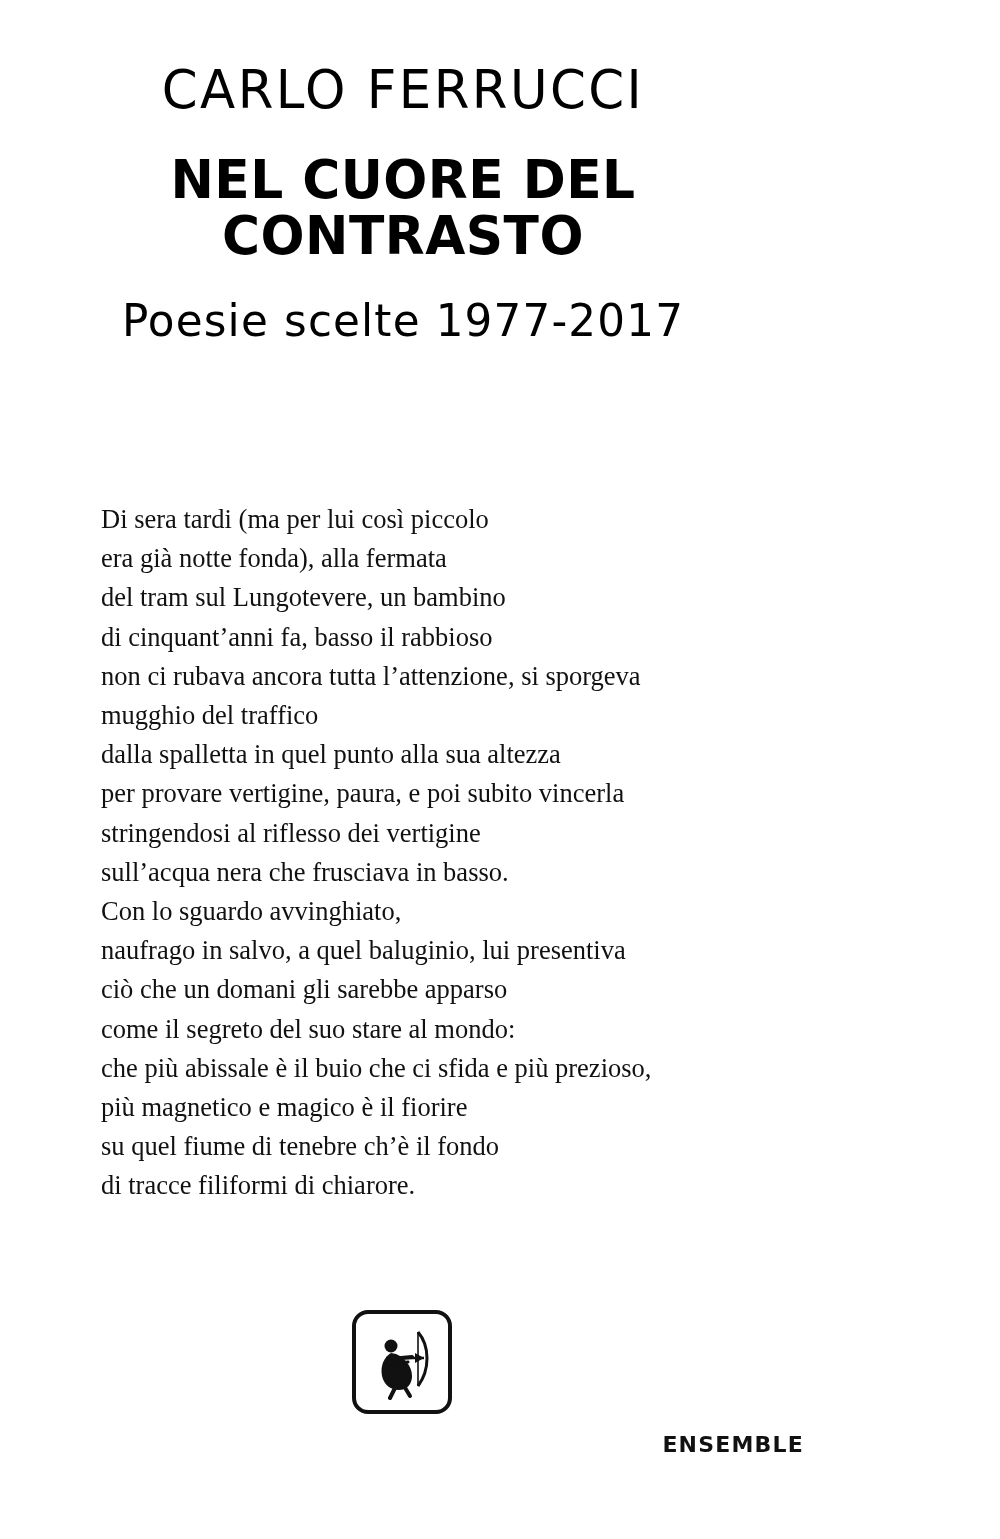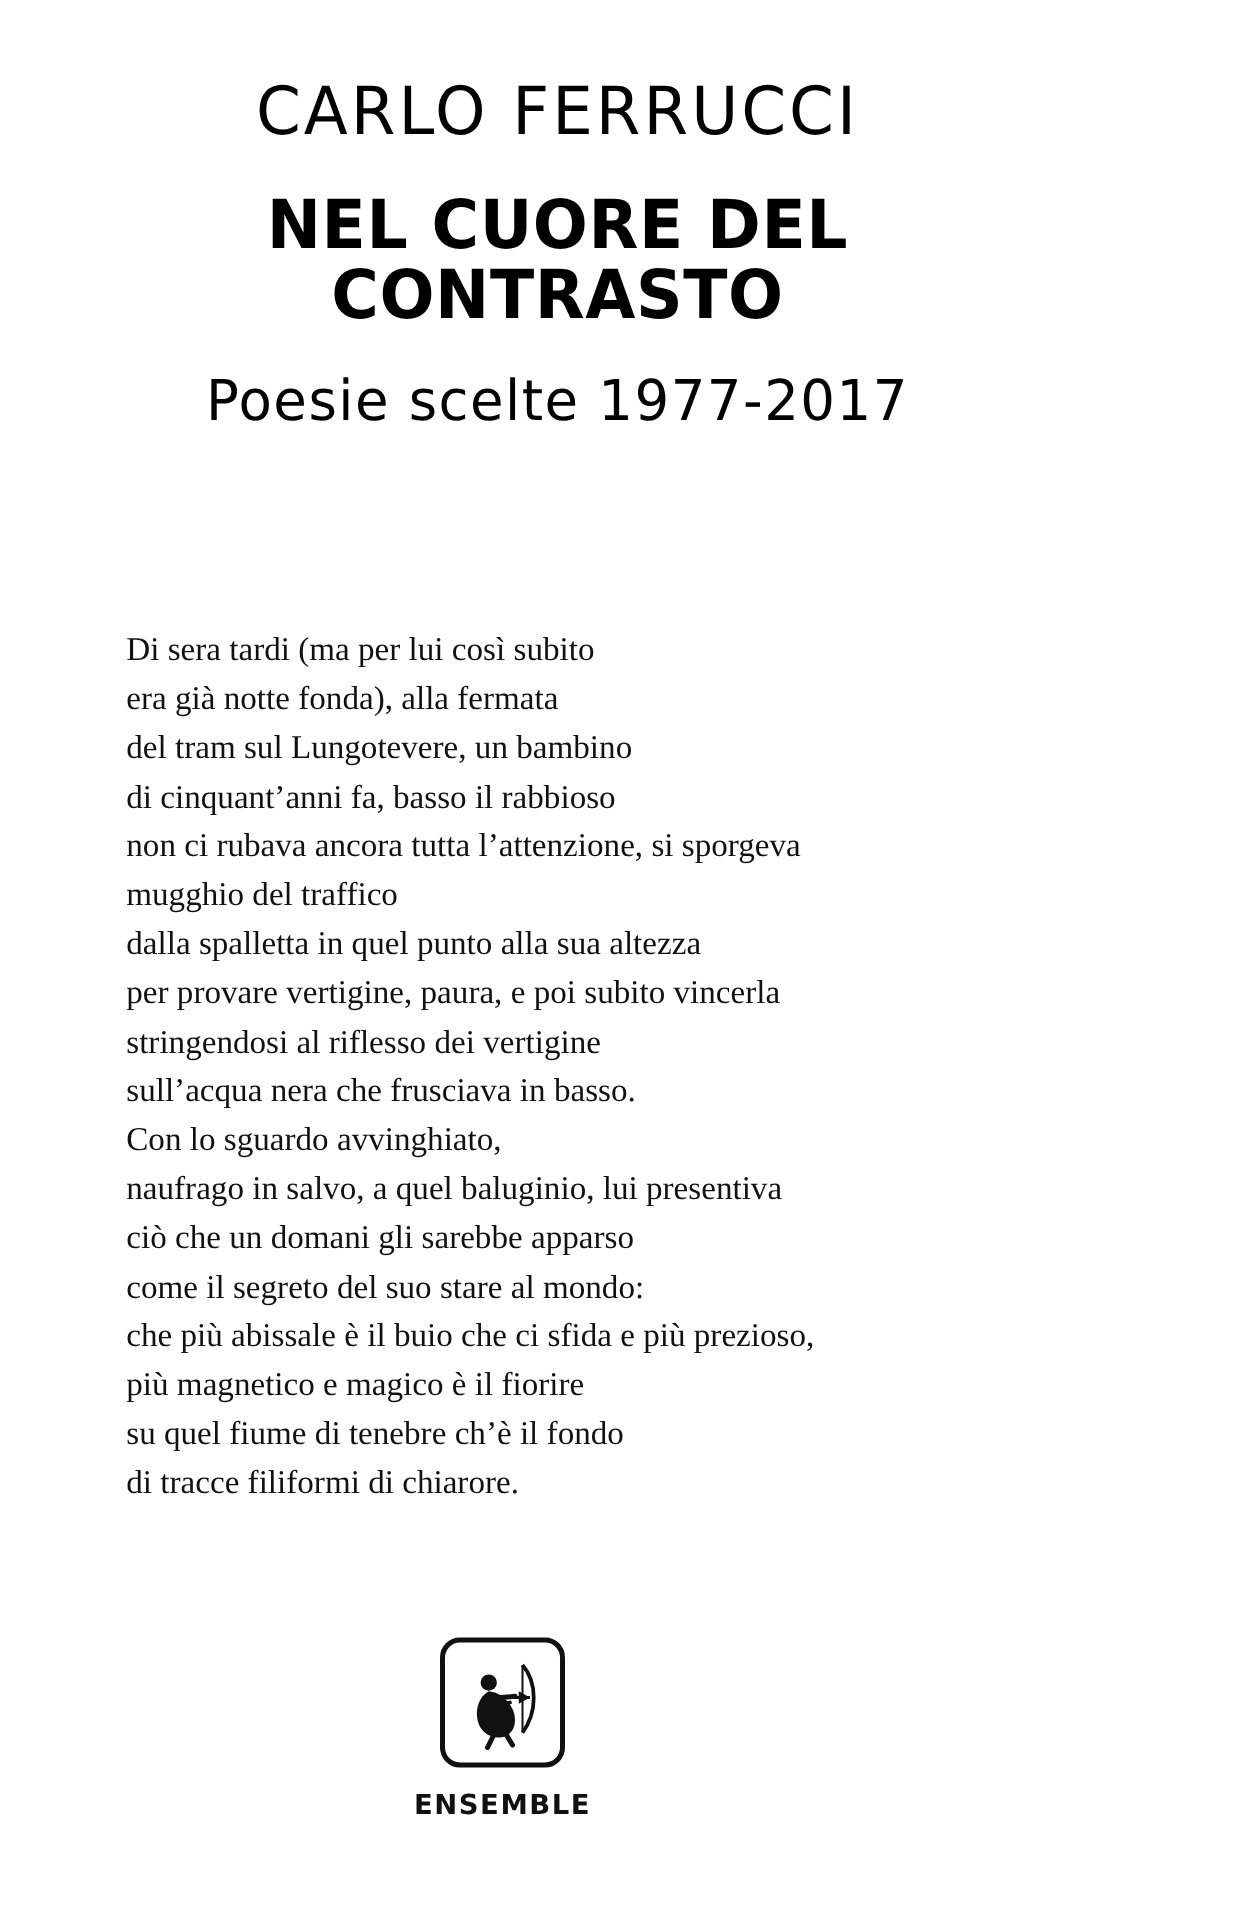--- a/index.html
+++ b/index.html
@@ -23,21 +23,20 @@
     box-sizing: border-box;
   }
 
   
   .title-block {
     position: absolute;
     top: 62px;
     left: 0;
     width: 806px;
     text-align: center;
-    padding-left: 43px;
   }
 
   .author {
     font-family: "DejaVu Sans", sans-serif;
     font-weight: 400;
     font-size: 53px;
     letter-spacing: 2.5px;
     line-height: 1.05;
     color: #000;
     transform: scaleX(0.97);
@@ -79,21 +78,21 @@
   .poem .line {
     white-space: pre;
   }
 
   
   .logo-wrap {
     position: absolute;
     left: 0;
     top: 1310px;
     width: 804px;
-    text-align: center;
+    text-align: right;
   }
   .logo-badge {
     width: 100px;
     height: 104px;
     margin: 0 auto;
     border: 4px solid #111;
     border-radius: 16px;
     box-sizing: border-box;
     position: relative;
     background: #fff;
@@ -118,21 +117,21 @@
 
 <div class="cover">
 
   <div class="title-block">
     <div class="author">CARLO FERRUCCI</div>
     <div class="book-title">NEL CUORE DEL CONTRASTO</div>
     <div class="subtitle">Poesie scelte 1977-2017</div>
   </div>
 
   <div class="poem">
-    <div class="line">Di sera tardi (ma per lui così subito</div>
+    <div class="line">Di sera tardi (ma per lui così piccolo</div>
     <div class="line">era già notte fonda), alla fermata</div>
     <div class="line">del tram sul Lungotevere, un bambino</div>
     <div class="line">di cinquant’anni fa, basso il rabbioso</div>
     <div class="line">non ci rubava ancora tutta l’attenzione, si sporgeva</div>
     <div class="line">mugghio del traffico</div>
     <div class="line">dalla spalletta in quel punto alla sua altezza</div>
     <div class="line">per provare vertigine, paura, e poi subito vincerla</div>
     <div class="line">stringendosi al riflesso dei vertigine</div>
     <div class="line">sull’acqua nera che frusciava in basso.</div>
     <div class="line">Con lo sguardo avvinghiato,</div>

